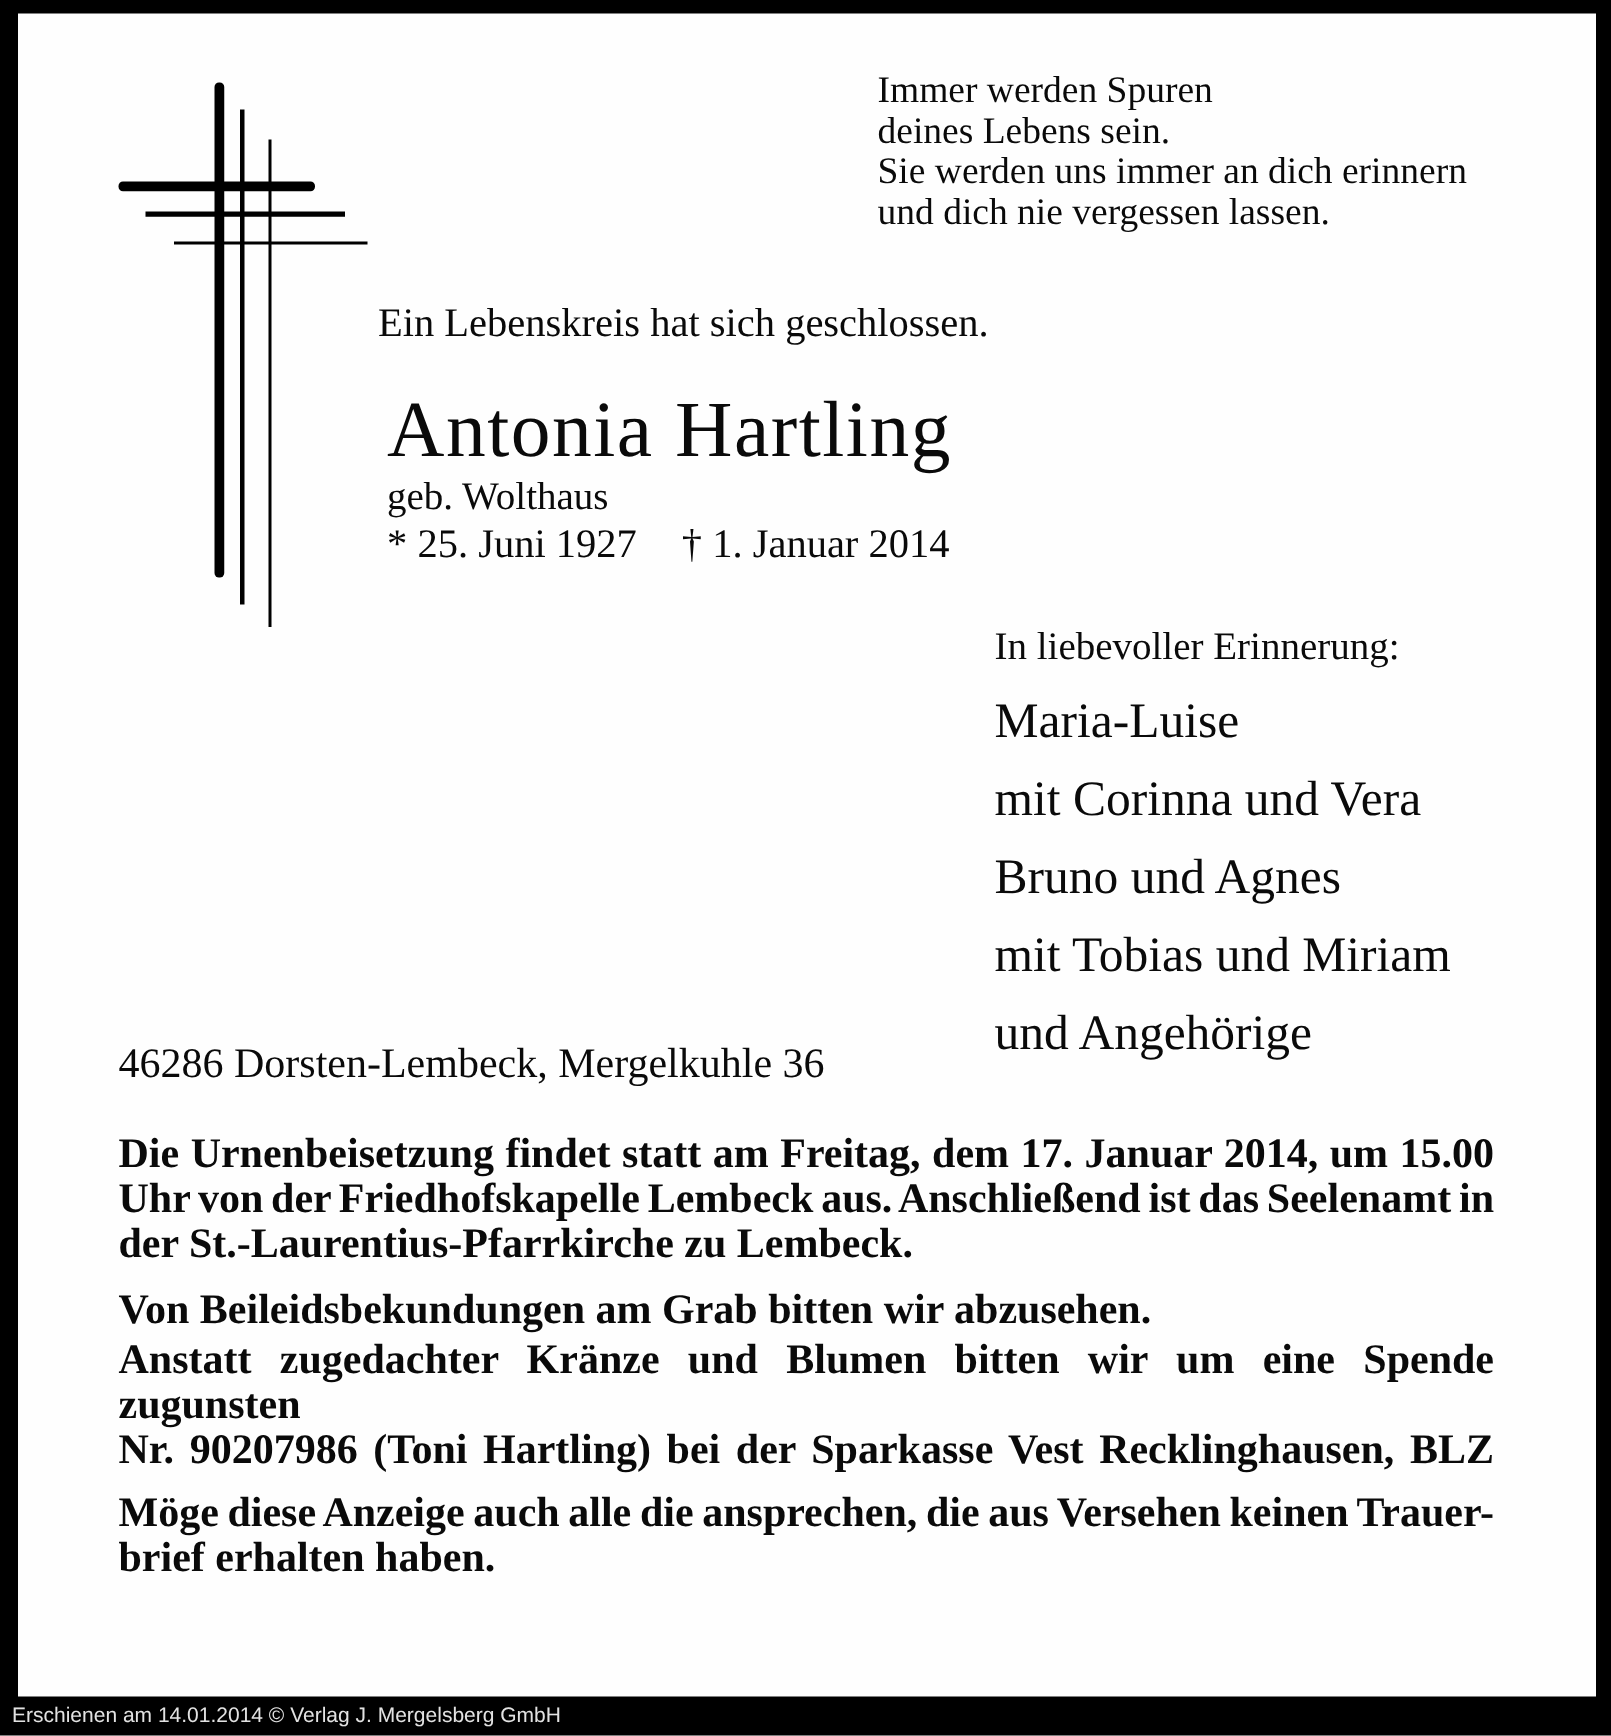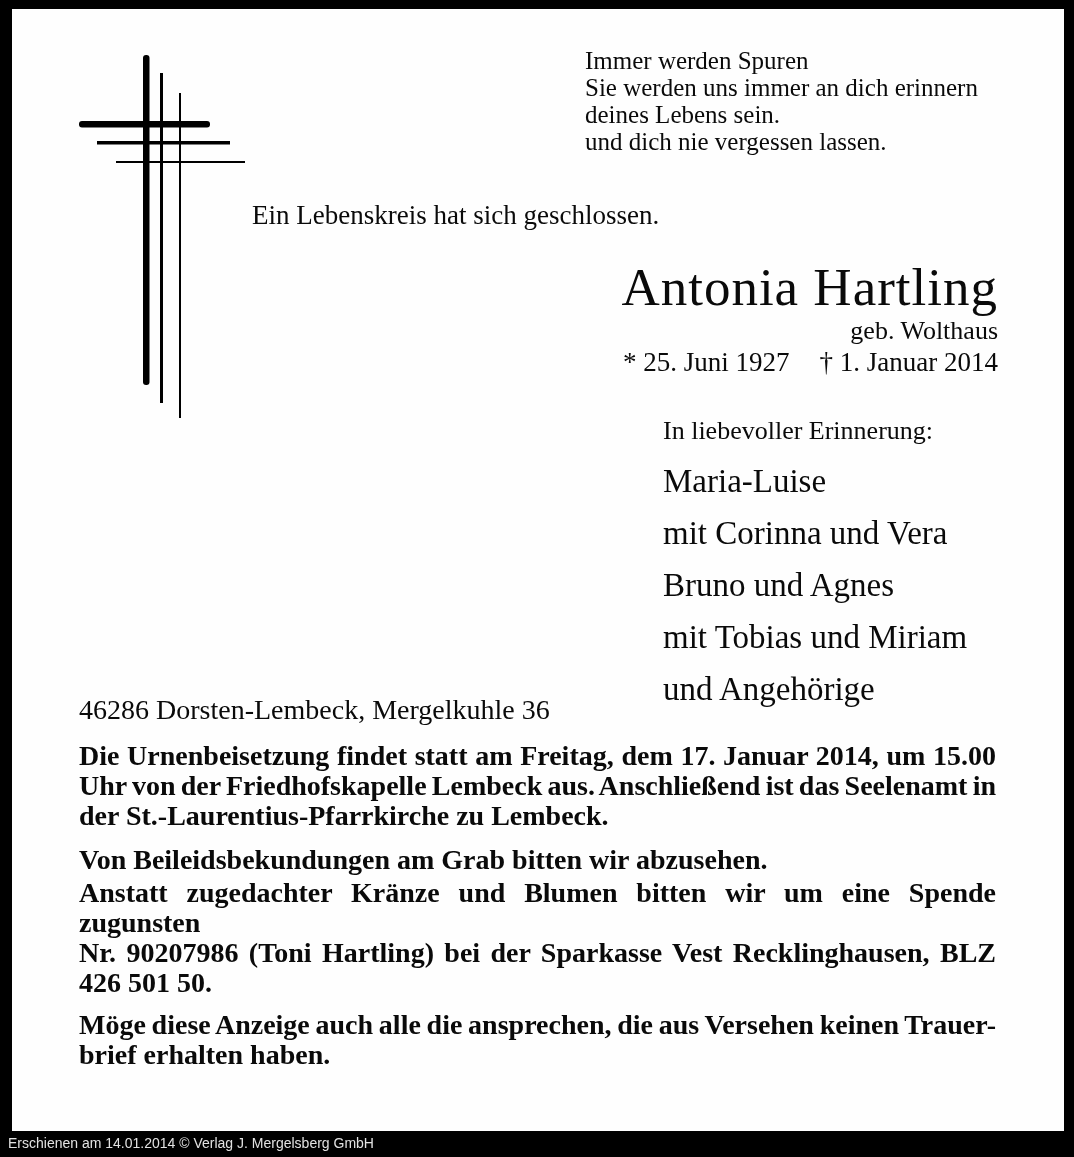--- a/index.html
+++ b/index.html
@@ -36,21 +36,21 @@
     position: absolute;
     left: 252px; top: 200px;
     font-size: 27px;
     white-space: nowrap;
   }
   
   .name-block {
     position: absolute;
     left: 258px; top: 258px;
     width: 740px;
-    text-align: right;
+    text-align: left;
   }
   .deceased-name {
     font-size: 53px;
     line-height: 58px;
     letter-spacing: 1px;
   }
   .maiden {
     font-size: 26px;
     line-height: 30px;
   }
@@ -77,21 +77,21 @@
   }
   .mourner-group > div { line-height: 36px; margin-top: 16px; }
   
   .bodytext {
     position: absolute;
     left: 79px; top: 695px;
     width: 917px;
     font-size: 28px;
     line-height: 30px;
   }
-  .address { margin-bottom: 16px; }
+  .address { margin-bottom: 30px; }
   .para { margin: 0 0 14px 0; font-weight: bold; }
   .para.p2 { margin-bottom: 3px; }
   .para.p3 { margin-bottom: 12px; }
   .jline {
     display: block;
     text-align: justify;
     text-align-last: justify;
     word-spacing: -2px;
   }
   .lline { display: block; text-align: left; }
@@ -117,22 +117,22 @@
     <rect x="73" y="5" width="6.5" height="330" rx="3" fill="#000"></rect>
     <rect x="90" y="23" width="3" height="330" fill="#000"></rect>
     <rect x="109" y="43" width="2" height="325" fill="#000"></rect>
     <rect x="9" y="71" width="131" height="6.5" rx="3" fill="#000"></rect>
     <rect x="27" y="91" width="133" height="3.5" fill="#000"></rect>
     <rect x="46" y="111" width="129" height="2" fill="#000"></rect>
   </svg>
 
   <div class="quote">
     <div>Immer werden Spuren</div>
+    <div>deines Lebens sein.</div>
     <div>Sie werden uns immer an dich erinnern</div>
-    <div>deines Lebens sein.</div>
     <div>und dich nie vergessen lassen.</div>
   </div>
 
   <div class="opening">Ein Lebenskreis hat sich geschlossen.</div>
 
   <div class="name-block">
     <div class="deceased-name">Antonia Hartling</div>
     <div class="maiden">geb. Wolthaus</div>
     <div class="dates">
       <span>* 25. Juni 1927</span><span class="death">† 1. Januar 2014</span>
@@ -163,21 +163,20 @@
       <span class="lline">der St.-Laurentius-Pfarrkirche zu Lembeck.</span>
     </p>
 
     <p class="para p2">
       <span class="lline">Von Beileidsbekundungen am Grab bitten wir abzusehen.</span>
     </p>
 
     <p class="para p3">
       <span class="jline">Anstatt zugedachter Kränze und Blumen bitten wir um eine Spende zugunsten</span>
       <span class="jline">Nr. 90207986 (Toni Hartling) bei der Sparkasse Vest Recklinghausen, BLZ</span>
-      <span class="lline">426 501 50.</span>
     </p>
 
     <p class="para p4">
       <span class="jline">Möge diese Anzeige auch alle die ansprechen, die aus Versehen keinen Trauer-</span>
       <span class="lline">brief erhalten haben.</span>
     </p>
   </div>
 
   <div class="footer">Erschienen am 14.01.2014 © Verlag J. Mergelsberg GmbH</div>
 </div>

